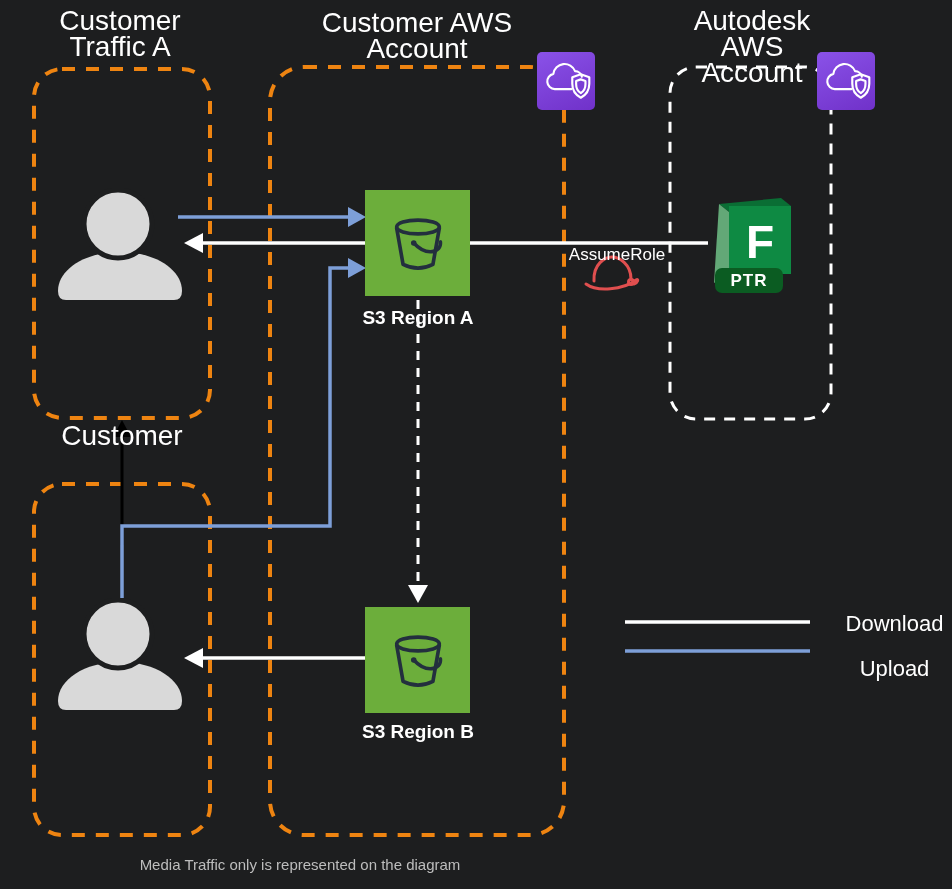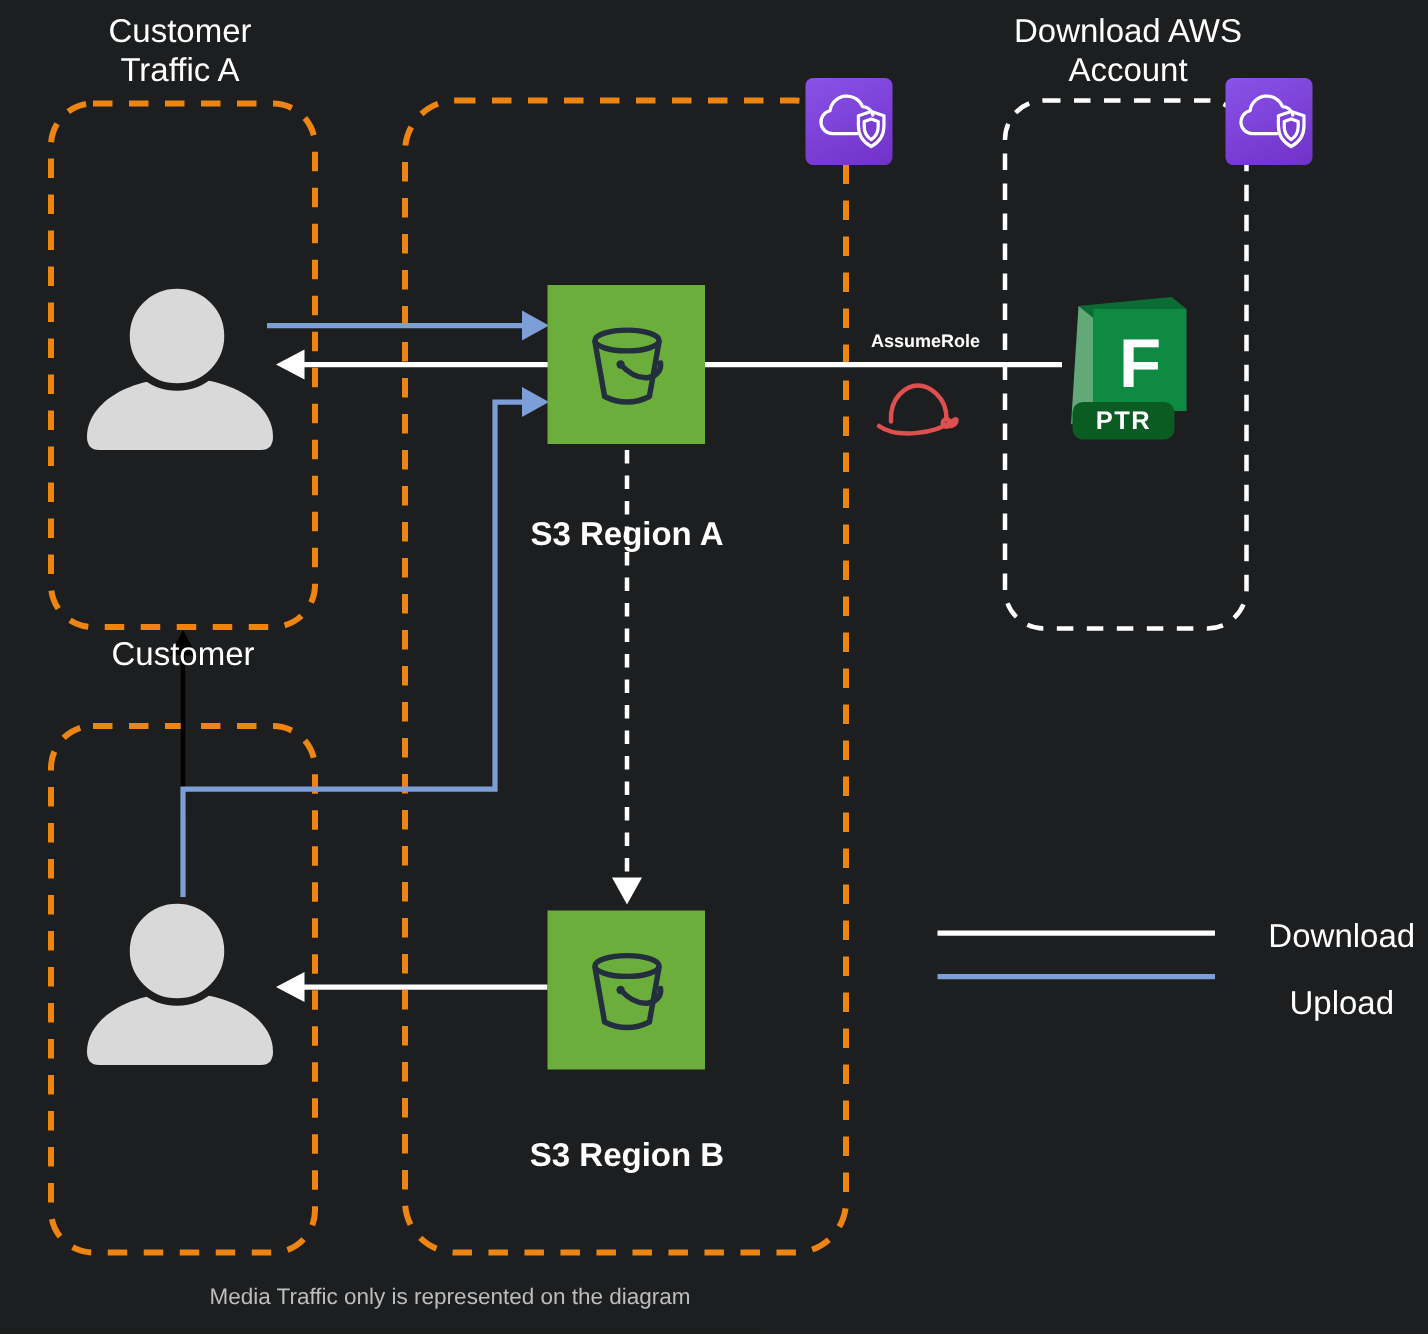--- a/index.html
+++ b/index.html
@@ -32,23 +32,23 @@
   .bucket-dot{fill:var(--bucket-stroke,#232F3E);stroke:none;}
   .cloud-icon{width:58px;height:58px;border-radius:5px;
       background:linear-gradient(155deg,var(--purple-icon-from,#8A52E8),var(--purple-icon-to,#7031C9));
       display:flex;align-items:center;justify-content:center;}
   .cloud-glyph{stroke:#fff;stroke-width:2.4;fill:none;stroke-linecap:round;stroke-linejoin:round;}
   .person-fill{fill:var(--person-fill,#D9D9D9);}
   .person-head{stroke:var(--background,#1d1e1f);stroke-width:5;}
   .helmet{stroke:var(--helmet-red,#E04F4F);stroke-width:3;fill:none;stroke-linecap:round;stroke-linejoin:round;}
   
   .lbl{z-index:3;color:#fff;text-align:center;}
-  .lbl-group{font-size:22px;line-height:26px;}
-  .lbl-node{font-size:22px;font-weight:bold;margin-top:36px;}
-  .lbl-anno{font-size:12px;font-weight:bold;}
+  .lbl-group{font-size:28px;line-height:26px;}
+  .lbl-node{font-size:19px;font-weight:bold;}
+  .lbl-anno{font-size:17px;font-weight:normal;margin-top:25px;}
   .lbl-legend{font-size:22px;}
   .lbl-footer{font-size:15px;color:var(--footer-text,#BDBDBD);text-align:center;}
   .f-front{fill:var(--flame-front,#0E8A43);}
   .f-left{fill:var(--flame-left,#63A877);}
   .f-top{fill:var(--flame-top,#0A6E34);}
   .f-badge{fill:var(--ptr-badge,#0B5C22);}
   .f-letter{fill:#fff;font-family:"Liberation Sans",sans-serif;font-weight:bold;font-size:46px;}
   .f-ptr{fill:#fff;font-family:"Liberation Sans",sans-serif;font-weight:bold;font-size:17px;letter-spacing:1px;}
 </style>
 </head>
@@ -154,23 +154,24 @@
     <path class="helmet" d="M13,29 C12,12 24,5 31,5 C38,5 50,12 50,27"></path>
     <path class="helmet" d="M5,32 C16,40 42,38 55,28 C58,26 57,31 53,32"></path>
     <circle class="helmet" cx="50" cy="30" r="2.5"></circle>
   </svg>
 
   <div class="abs lbl lbl-group" style="left:30px;top:8px;width:180px">
     <span style="display:block">Customer</span>
     <span style="display:block">Traffic A</span>
   </div>
 
+  <div class="abs lbl lbl-group" style="left:277px;top:10px;width:280px">Customer AWS Account</div>
 
   <div class="abs lbl lbl-group" style="left:662px;top:8px;width:180px">
-    <span style="display:block">Download AWS</span>
+    <span style="display:block">Autodesk AWS</span>
     <span style="display:block">Account</span>
   </div>
 
   <div class="abs lbl lbl-group" style="left:32px;top:424px;width:180px;line-height:24px">
     <span style="display:block">Customer</span>
   </div>
 
   <div class="abs lbl lbl-node" style="left:340px;top:307px;width:156px">S3 Region A</div>
 
   <div class="abs lbl lbl-node" style="left:340px;top:721px;width:156px">S3 Region B</div>

